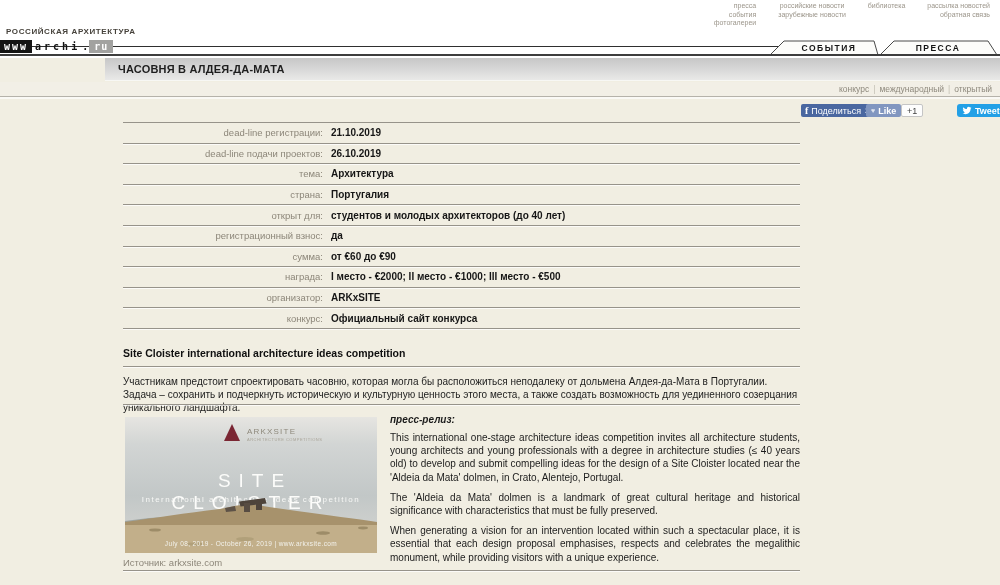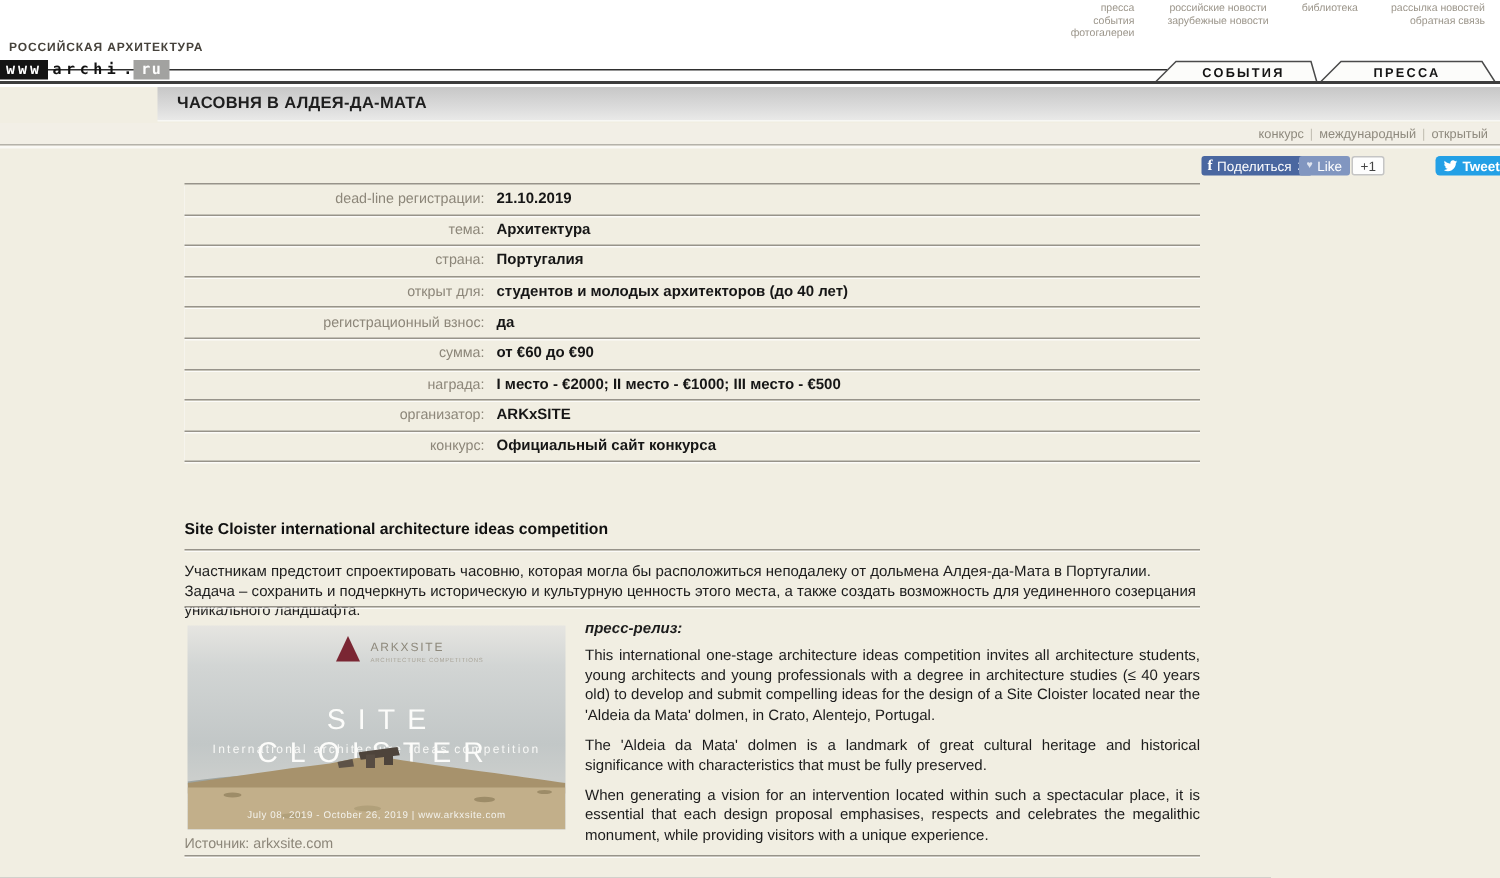--- a/index.html
+++ b/index.html
@@ -35,21 +35,21 @@
   .subnav { position:absolute; left:0; top:82px; width:1000px; height:15px; text-align:right; padding-right:8px;
     font-size:8.5px; color:#8e897d; line-height:14px; border-bottom:1px solid #b5b2aa; box-shadow:0 2px 0 rgba(255,255,255,.65); background:#f2efe6; }
   .subnav .sep { color:#c2beb2; margin:0 4px; }
   .subnav span[data-interactable="true"] { cursor:pointer; }
 
   
   .btn { position:absolute; top:104px; height:13px; display:flex; align-items:center; border-radius:2px; font-size:9px; cursor:pointer; }
   .fb { left:801px; background:#4a67a0; color:#fff; padding:0 5px 0 4px; gap:3px; }
   .fb .ficon { font-family:"Liberation Serif",serif; font-weight:bold; font-size:10px; line-height:10px; }
   .fb .cnt { font-size:8px; opacity:.85; margin-left:1px; }
-  .like { left:866px; background:#8196c0; color:#fff; font-weight:normal; padding:0 5px; gap:3px; }
+  .like { left:866px; background:#8196c0; color:#fff; font-weight:bold; padding:0 5px; gap:3px; }
   .like .heart { font-size:7px; opacity:.75; }
   .plus1 { left:901px; background:#fdfdfd; border:1px solid #c5c5c5; color:#444; padding:0 5px; height:13px; border-radius:2px; }
   .tweet { left:957px; background:#23a0e6; color:#fff; font-weight:bold; padding:0 5px; gap:3px; border-radius:3px; }
 
   
   .details { position:absolute; left:123px; top:122px; width:677px; border-top:1px solid #97938a; }
   .drow { display:flex; align-items:center; height:20.6px; border-bottom:1px solid #97938a; box-shadow:0 1px 0 rgba(255,255,255,.75); }
   .dlab { width:200px; text-align:right; font-size:9.5px; color:#8c8679; }
   .dval { margin-left:8px; font-size:10px; font-weight:bold; color:#161616; }
   .dval.link { cursor:pointer; }
@@ -143,20 +143,24 @@
     <svg width="10" height="9" viewBox="0 0 24 24" data-interactable="false">
         <path fill="#fff" d="M23.95 4.57c-.88.39-1.83.65-2.82.77 1.01-.61 1.79-1.57 2.16-2.72-.95.56-2 .96-3.13 1.18-.9-.96-2.17-1.56-3.59-1.56-2.72 0-4.92 2.2-4.92 4.92 0 .39.04.76.13 1.12C7.69 8.09 4.07 6.13 1.64 3.16c-.43.72-.67 1.56-.67 2.47 0 1.71.87 3.21 2.19 4.1-.81-.03-1.57-.25-2.23-.62v.06c0 2.39 1.69 4.38 3.95 4.83-.41.11-.85.17-1.3.17-.31 0-.61-.03-.91-.09.63 1.95 2.44 3.38 4.6 3.42-1.68 1.32-3.81 2.1-6.1 2.1-.39 0-.78-.02-1.17-.07 2.19 1.4 4.77 2.21 7.56 2.21 9.05 0 14-7.5 14-13.99 0-.21 0-.42-.02-.63.96-.69 1.8-1.56 2.46-2.55z"></path>
       </svg>
     <span data-interactable="false">Tweet</span>
   </div>
 
   <div class="details" data-interactable="false">
     <div class="drow" data-interactable="false">
         <span class="dlab" data-interactable="false">dead-line регистрации:</span>
         <span class="dval" data-interactable="false">21.10.2019</span>
+      </div>
+    <div class="drow" data-interactable="false">
+        <span class="dlab" data-interactable="false">dead-line подачи проектов:</span>
+        <span class="dval" data-interactable="false">26.10.2019</span>
       </div>
     <div class="drow" data-interactable="false">
         <span class="dlab" data-interactable="false">тема:</span>
         <span class="dval" data-interactable="false">Архитектура</span>
       </div>
     <div class="drow" data-interactable="false">
         <span class="dlab" data-interactable="false">страна:</span>
         <span class="dval" data-interactable="false">Португалия</span>
       </div>
     <div class="drow" data-interactable="false">

